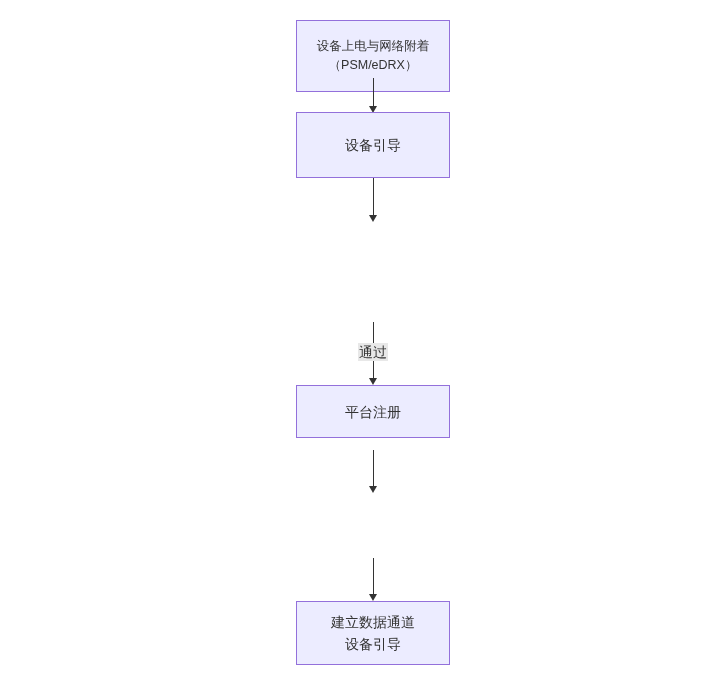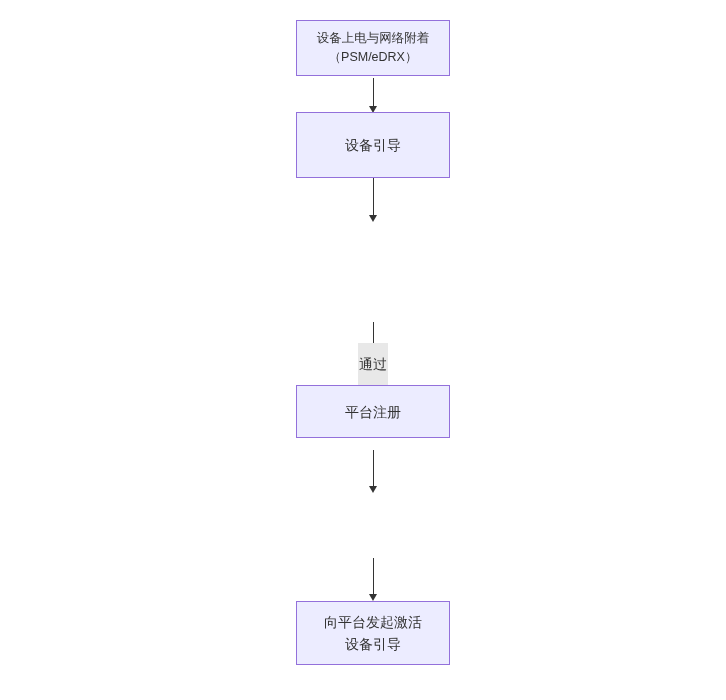--- a/index.html
+++ b/index.html
@@ -32,21 +32,21 @@
     border: 1px solid var(--node-border);
     color: var(--node-text);
     display: flex;
     flex-direction: column;
     align-items: center;
     justify-content: center;
     text-align: center;
     font-size: 14px;
     line-height: 22px;
   }
-  .node-1 { top: 20px;  height: 56px; font-size: 12.5px; line-height: 19px; }
+  .node-1 { top: 20px;  height: 72px; font-size: 12.5px; line-height: 19px; }
   .node-2 { top: 112px; height: 66px; justify-content: center; }
   .node-4 { top: 385px; height: 53px; }
   .node-5 { top: 493px; height: 65px; }
   .node-6 { top: 601px; height: 64px; }
   
   .diamond-wrap {
     position: absolute;
     left: 312px;
     top: 222px;
     width: 122px;
@@ -94,21 +94,21 @@
   
   .edge-label {
     position: absolute;
     left: 373px;
     top: 343px;
     transform: translateX(-50%);
     background: var(--edge-label-bg);
     color: var(--edge-label-text);
     font-size: 14px;
     line-height: 18px;
-    padding: 12px 1px;
+    padding: 0 1px;
     z-index: 2;
     white-space: nowrap;
   }
 </style>
 </head>
 <body>
 
 <div class="canvas">
 
   <div class="node node-1">
@@ -147,17 +147,17 @@
     <div class="head"></div>
   </div>
 
 
   <div class="arrow arrow-5">
     <div class="stem"></div>
     <div class="head"></div>
   </div>
 
   <div class="node node-6">
-    <span>向平台发起激活</span>
+    <span>建立数据通道</span>
     <span>设备引导</span>
   </div>
 
 </div>
 
 </body></html>

